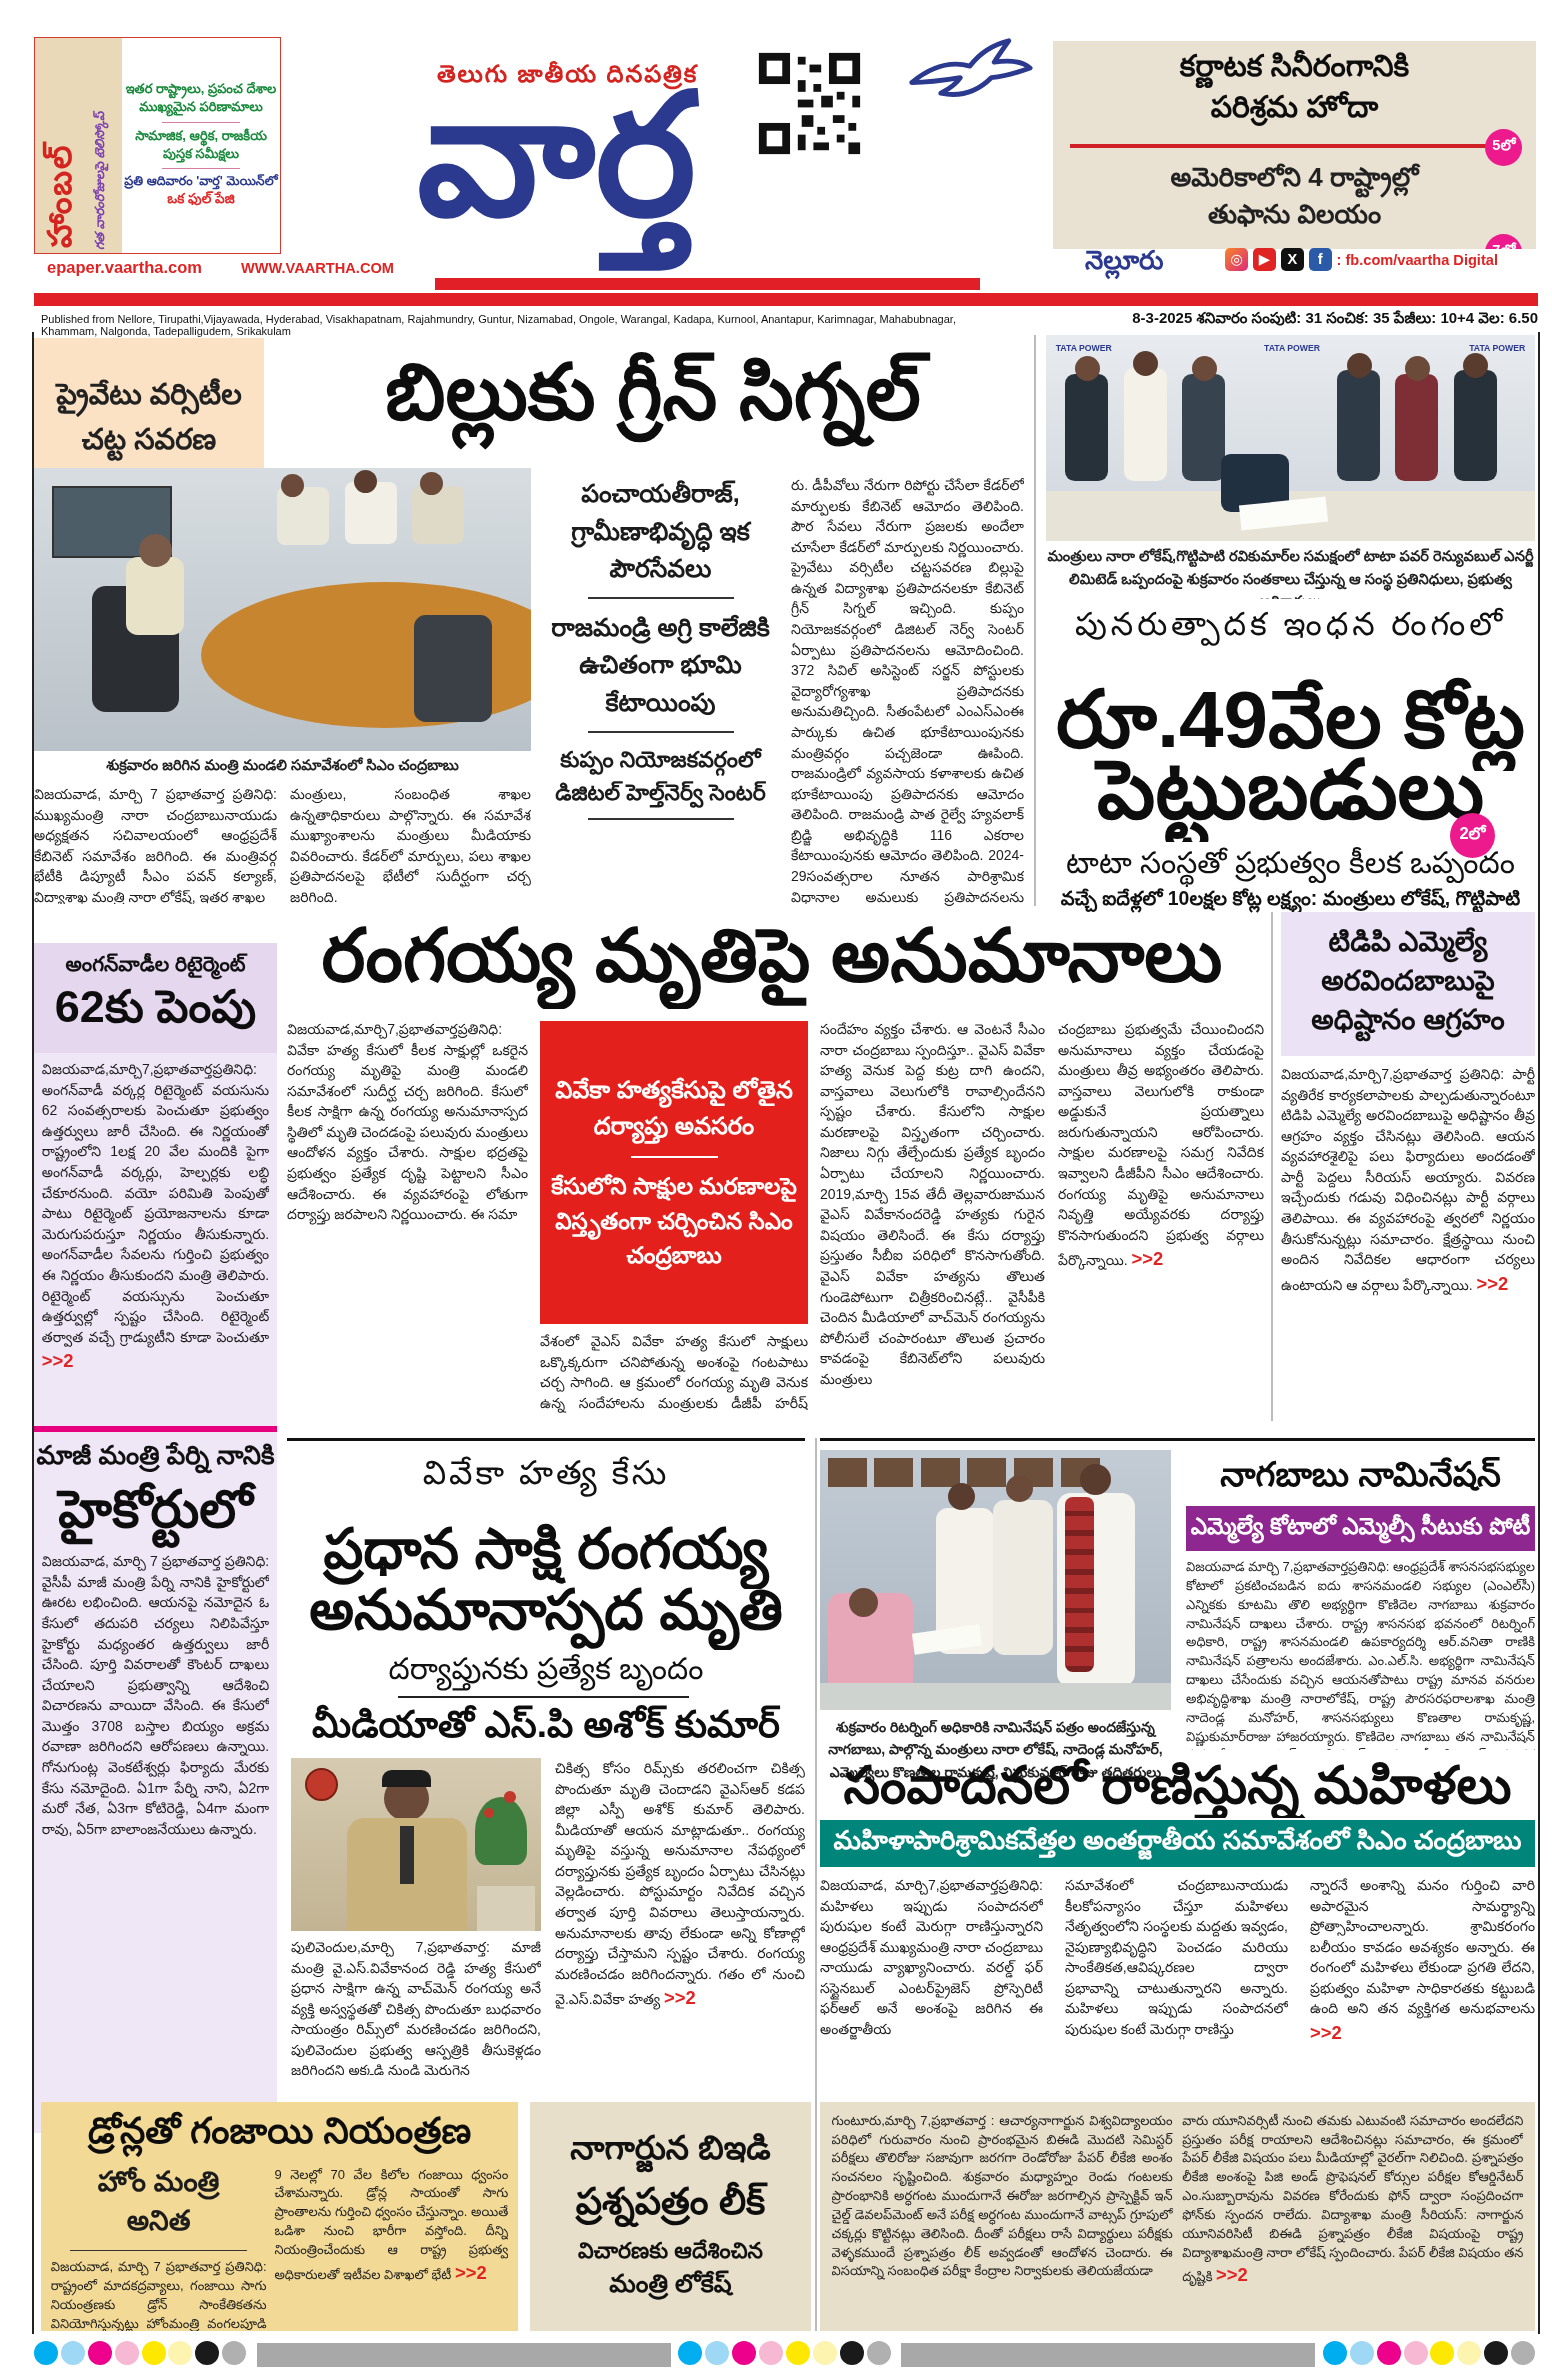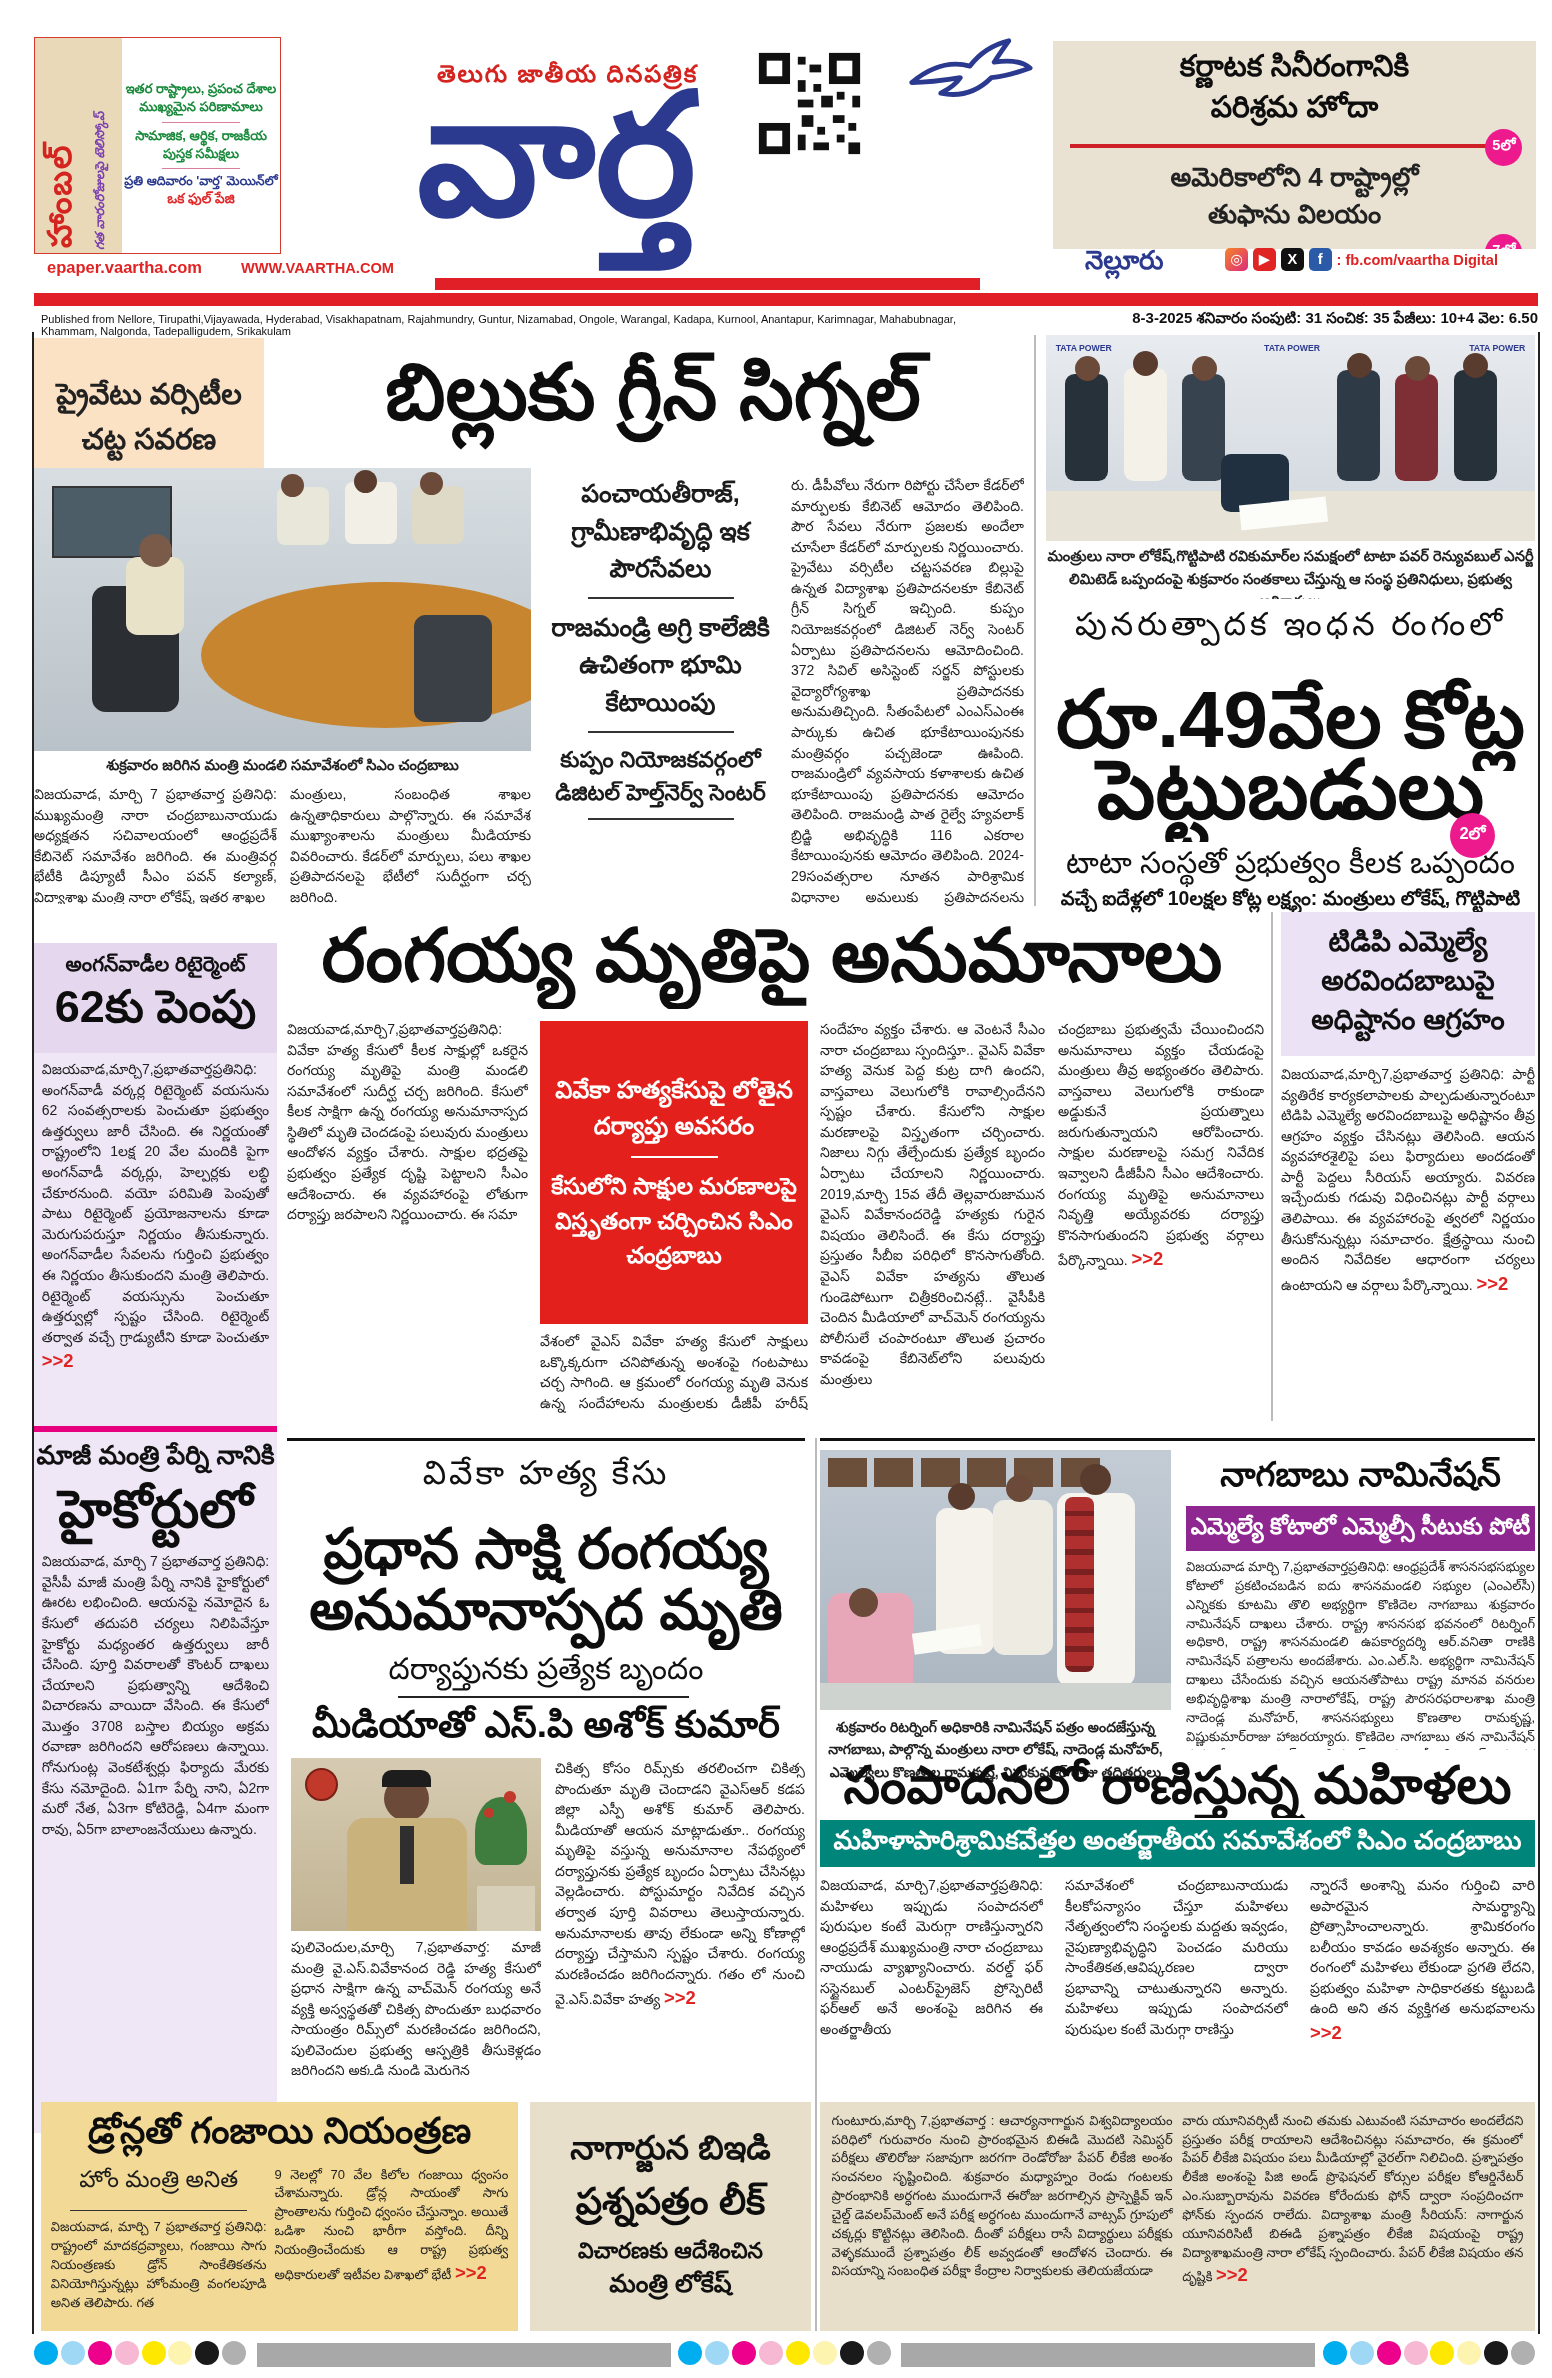--- a/index.html
+++ b/index.html
@@ -282,21 +282,21 @@
   <div class="abs body-txt" style="left:820px;top:1875px;width:223px;height:219px;">విజయవాడ, మార్చి7,ప్రభాతవార్తప్రతినిధి: మహిళలు ఇప్పుడు సంపాదనలో పురుషుల కంటే మెరుగ్గా రాణిస్తున్నారని ఆంధ్రప్రదేశ్ ముఖ్యమంత్రి నారా చంద్రబాబు నాయుడు వ్యాఖ్యానించారు. వరల్డ్ ఫర్ సస్టైనబుల్ ఎంటర్‌ప్రైజెస్ ప్రోస్పెరిటీ ఫర్ఆల్ అనే అంశంపై జరిగిన ఈ అంతర్జాతీయ</div>
   <div class="abs body-txt" style="left:1065px;top:1875px;width:223px;height:219px;">సమావేశంలో చంద్రబాబునాయుడు కీలకోపన్యాసం చేస్తూ మహిళలు నేతృత్వంలోని సంస్థలకు మద్దతు ఇవ్వడం, నైపుణ్యాభివృద్ధిని పెంచడం మరియు సాంకేతికత,ఆవిష్కరణల ద్వారా ప్రభావాన్ని చాటుతున్నారని అన్నారు. మహిళలు ఇప్పుడు సంపాదనలో పురుషుల కంటే మెరుగ్గా రాణిస్తు</div>
   <div class="abs body-txt" style="left:1310px;top:1875px;width:225px;height:219px;">
     <span>న్నారనే అంశాన్ని మనం గుర్తించి వారి అపారమైన సామర్థ్యాన్ని ప్రోత్సాహించాలన్నారు. శ్రామికరంగం బలీయం కావడం అవశ్యకం అన్నారు. ఈ రంగంలో మహిళలు లేకుండా ప్రగతి లేదని, ప్రభుత్వం మహిళా సాధికారతకు కట్టుబడి ఉంది అని తన వ్యక్తిగత అనుభవాలను</span> <span class="more">&gt;&gt;2</span>
   </div>
 
   <div class="abs" style="left:41px;top:2102px;width:477px;height:229px;background:#f2da96;padding:7.8px 9.7px;box-sizing:border-box;overflow:hidden;">
     <div class="hl" style="font-size:36px;">డ్రోన్లతో గంజాయి నియంత్రణ</div>
     <div style="display:flex;margin-top:5.8px;">
       <div style="width:48%;padding-right:7.8px;">
-        <div class="ctr" style="font-size:23px;font-weight:normal;border-bottom:1.9px solid #333;display:block;margin:0 19.4px 7.8px 19.4px;padding-bottom:12px;">హోం మంత్రి అనిత</div>
+        <div class="ctr" style="font-size:28px;font-weight:bold;border-bottom:1.9px solid #333;display:block;margin:0 19.4px 7.8px 19.4px;padding-bottom:6px;">హోం మంత్రి అనిత</div>
         <div class="body-sm" style="height:126px;">విజయవాడ, మార్చి 7 ప్రభాతవార్త ప్రతినిధి: రాష్ట్రంలో మాదకద్రవ్యాలు, గంజాయి సాగు నియంత్రణకు డ్రోన్ సాంకేతికతను వినియోగిస్తున్నట్లు హోంమంత్రి వంగలపూడి అనిత తెలిపారు. గత</div>
       </div>
       <div style="width:52%;">
         <div class="body-sm" style="height:167px;">
           <span>9 నెలల్లో 70 వేల కిలోల గంజాయి ధ్వంసం చేశామన్నారు. డ్రోన్ల సాయంతో సాగు ప్రాంతాలను గుర్తించి ధ్వంసం చేస్తున్నాం. అయితే ఒడిశా నుంచి భారీగా వస్తోంది. దీన్ని నియంత్రించేందుకు ఆ రాష్ట్ర ప్రభుత్వ అధికారులతో ఇటీవల విశాఖలో భేటీ</span> <span class="more">&gt;&gt;2</span>
         </div>
       </div>
     </div>
   </div>
 

